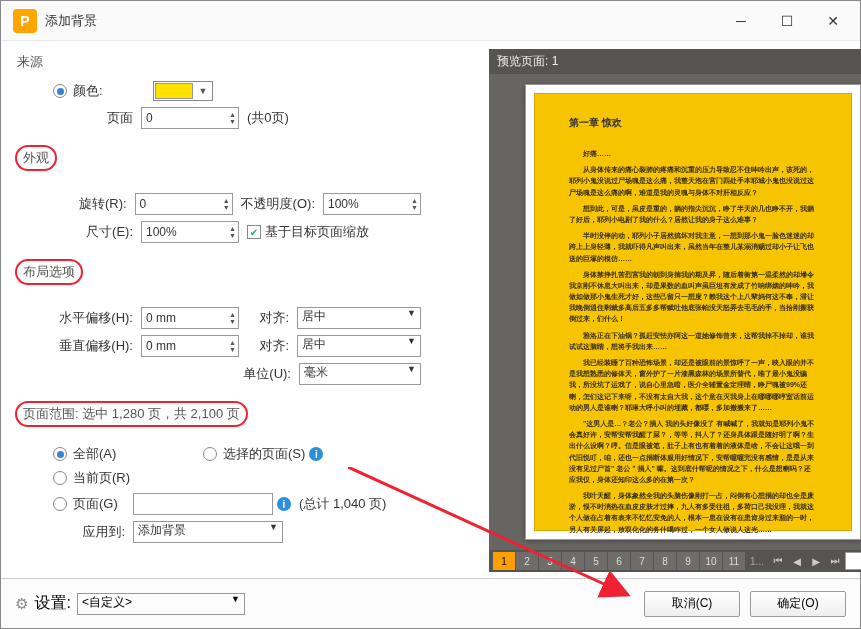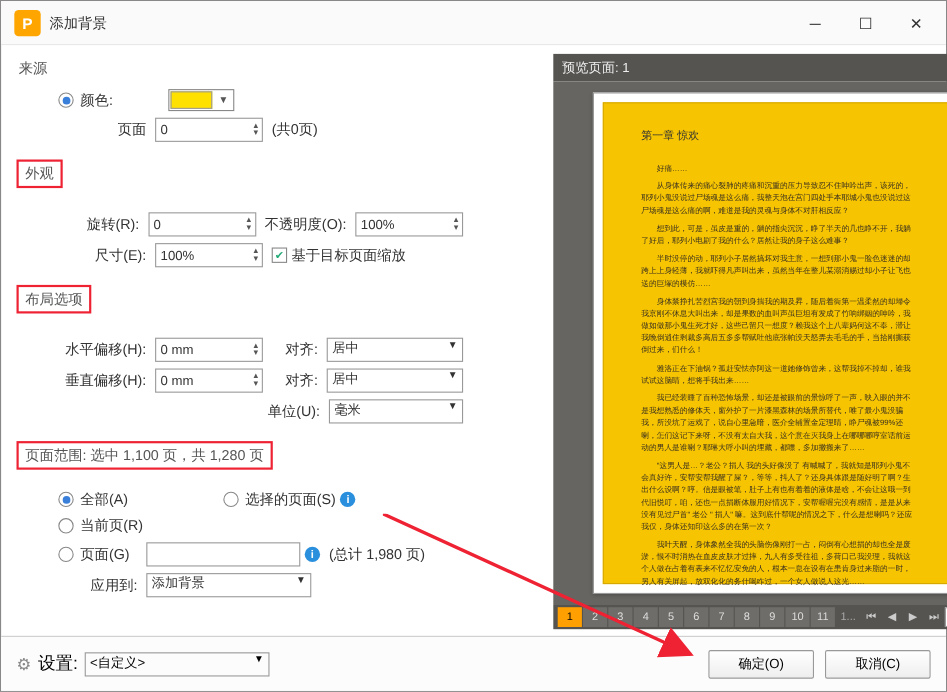--- a/index.html
+++ b/index.html
@@ -4,26 +4,26 @@
 <style>
 * { box-sizing: border-box; margin: 0; padding: 0; font-family: "Microsoft YaHei", Arial, sans-serif; }
 body { background: #555; width: 861px; height: 629px; overflow: hidden; position: relative; }
 .window { width: 861px; height: 629px; background: #fff; border: 1px solid #888; position: relative; }
 .titlebar { height: 40px; display: flex; align-items: center; padding: 0 4px; background: #fafafa; border-bottom: 1px solid #e8e8e8; }
 .app-icon { width: 24px; height: 24px; background: orange; border-radius: 4px; margin: 0 8px; display: flex; align-items: center; justify-content: center; color: #fff; font-weight: bold; font-size: 14px; }
 .title { font-size: 13px; flex: 1; color: #333; }
 .winbtns { display: flex; }
 .winbtn { width: 46px; height: 32px; display: flex; align-items: center; justify-content: center; font-size: 14px; color: #333; }
 
-.content { display: flex; padding: 8px 16px; gap: 18px; height: 525px; }
+.content { display: flex; padding: 8px 16px; gap: 4px; height: 525px; }
 .leftcol { width: 420px; }
 .rightcol { flex: 1; padding-left: 48px; }
 
 .group-title { font-size: 13px; color: #555; margin: 4px 0 10px 0; }
-.hl-red { outline: 2px solid #e23; outline-offset: 0; display: inline-block; padding: 2px 6px; }
+.hl-red { outline: 2px solid #e23; outline-offset: 0; display: inline-block; padding: 2px 6px; border-radius: 11px; }
 .row { display: flex; align-items: center; margin: 6px 16px; font-size: 13px; color: #333; }
 .lbl { text-align: right; padding-right: 8px; }
 .lbl.w100 { width: 108px; }
 .lbl.w50 { width: 58px; }
 .radio { width: 14px; height: 14px; border-radius: 50%; border: 1px solid #888; margin-right: 6px; display: inline-flex; align-items: center; justify-content: center; }
 .radio.checked::after { content: ""; width: 7px; height: 7px; background: #3a7fd9; border-radius: 50%; }
 .colorbtn { width: 60px; height: 20px; border: 1px solid #888; display: flex; align-items: center; }
 .colorbtn .sw { width: 38px; height: 16px; margin: 1px; background: #ffe100; border: 1px solid #999; }
 .colorbtn .dd { width: 18px; display: flex; align-items: center; justify-content: center; font-size: 9px; color: #555; }
 .txt { height: 22px; border: 1px solid #999; padding: 0 4px; font-size: 12px; }
@@ -35,21 +35,21 @@
 .select .dd { font-size: 9px; }
 .btn-folder { width: 30px; height: 22px; border: 1px solid #f6a623; border-radius: 3px; display: flex; align-items: center; justify-content: center; margin-left: 6px; background: linear-gradient(#fff,#ffe9c5); }
 .folder-icon { width: 14px; height: 10px; background: #f6a623; border-radius: 1px; position: relative; }
 .folder-icon::before { content:""; position:absolute; top:-3px; left:0; width:7px; height:3px; background:#f6a623; border-radius:1px 1px 0 0; }
 .cb { width: 14px; height: 14px; border: 1px solid #888; margin-right: 4px; display: inline-flex; align-items: center; justify-content: center; font-size: 10px; color: #2a7; }
 .info-icon { width: 14px; height: 14px; border-radius: 50%; background: #2a8fdc; color: #fff; font-size: 10px; display: inline-flex; align-items: center; justify-content: center; font-weight: bold; margin-left: 4px; }
 .applylabel { width: 100px; text-align: right; padding-right: 8px; }
 
 .preview-hdr { background: #555451; color: #eee; font-size: 12px; padding: 4px 8px; }
 .preview-body { background: #666562; height: 476px; display: flex; flex-direction: column; align-items: center; }
-.page-outer { margin: 10px auto 4px auto; border: 1px solid #999; background: #fff; padding: 8px; box-shadow: 0 1px 4px rgba(0,0,0,0.3); }
+.page-outer { margin: 10px auto 4px auto; border: 1px solid #999; background: #fff; padding: 8px; box-shadow: 0 1px 4px rgba(0,0,0,0.3); font-weight: bold; }
 .page-inner { width: 318px; height: 438px; background: #f6c400; border: 1px solid #d6a800; padding: 22px 34px; }
 .page-inner .chap { font-size: 10px; color: #333; margin-bottom: 18px; }
 .page-inner p { font-size: 7px; color: #3a3020; line-height: 1.6; margin: 5px 0; text-indent: 2em; }
 .page-inner .greet { text-indent: 2em; }
 
 .pager { background: #555451; display: flex; align-items: center; padding: 2px 4px; gap: 1px; }
 .pnum { min-width: 22px; height: 18px; background: #6e6d69; color: #ddd; font-size: 10px; display: flex; align-items: center; justify-content: center; }
 .pnum.sel { background: #ffa000; color: #000; }
 .pnum.ellipsis { background: transparent; color: #aaa; }
 .pbtn { width: 18px; height: 18px; display: flex; align-items: center; justify-content: center; color: #ccc; font-size: 10px; }
@@ -168,41 +168,41 @@
         </div>
       </div>
       <div class="row">
         <span class="lbl" style="width:266px">单位(U):</span>
         <div class="select">
           <span>毫米</span>
             <span class="dd">▼</span>
         </div>
       </div>
 
-      <div style="margin-top:14px"><span class="group-title hl-red">页面范围: 选中 1,100 页，共 1,280 页</span></div>
+      <div style="margin-top:14px"><span class="group-title hl-red">页面范围: 选中 1,280 页，共 2,100 页</span></div>
       <div class="row" style="margin-top:10px">
         <span style="width:20px"></span>
         <span class="radio checked"></span>
         <span style="width:130px">全部(A)</span>
         <span class="radio"></span>
         <span>选择的页面(S)</span>
         <span class="info-icon">i</span>
       </div>
       <div class="row">
         <span style="width:20px"></span>
         <span class="radio"></span>
         <span>当前页(R)</span>
       </div>
       <div class="row">
         <span style="width:20px"></span>
         <span class="radio"></span>
         <span style="width:60px">页面(G)</span>
         <input class="txt" style="width: 140px;" value="">
         <span class="info-icon">i</span>
-        <span style="margin-left:8px">(总计 1,980 页)</span>
+        <span style="margin-left:8px">(总计 1,040 页)</span>
       </div>
       <div class="row">
         <span class="applylabel">应用到:</span>
         <div class="select" style="flex:none;width:150px">
           <span>添加背景</span>
             <span class="dd">▼</span>
         </div>
       </div>
     </div>
 
@@ -249,22 +249,22 @@
   <div class="footer">
     <div class="settings">
       <span class="gear">⚙</span>
       <span>设置:</span>
       <div class="select">
         <span>&lt;自定义&gt;</span>
           <span class="dd">▼</span>
       </div>
     </div>
     <div class="okcancel">
+      <div class="dlgbtn">取消(C)</div>
       <div class="dlgbtn">确定(O)</div>
-      <div class="dlgbtn">取消(C)</div>
     </div>
   </div>
 </div>
 
 <svg class="red-arrow" viewBox="0 0 300 160">
   <defs>
     <marker id="ah" markerWidth="12" markerHeight="12" refX="9" refY="5" orient="auto">
       <path d="M0,0 L10,5 L0,10 Z" fill="#e23"></path>
     </marker>
   </defs>

